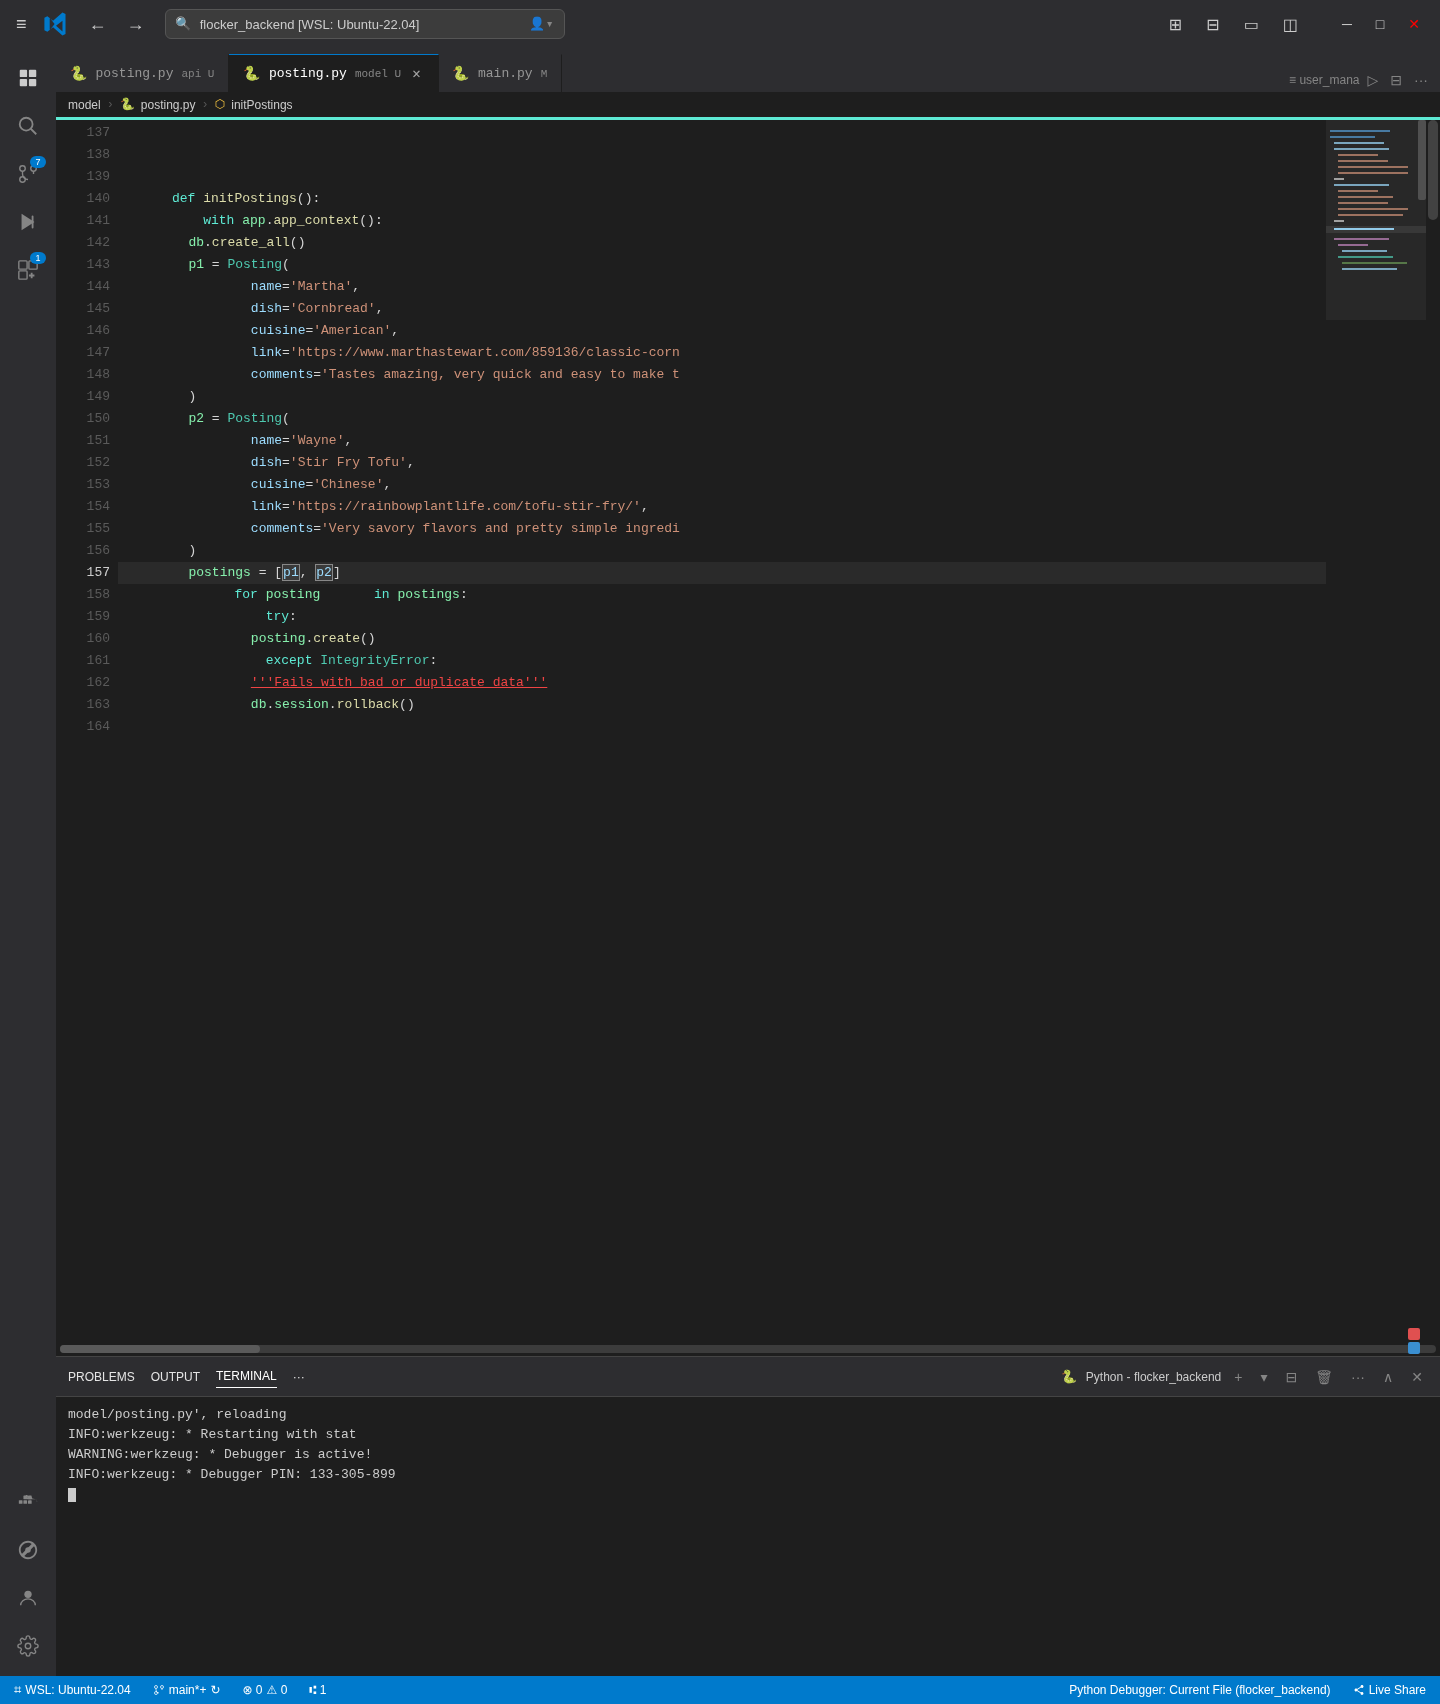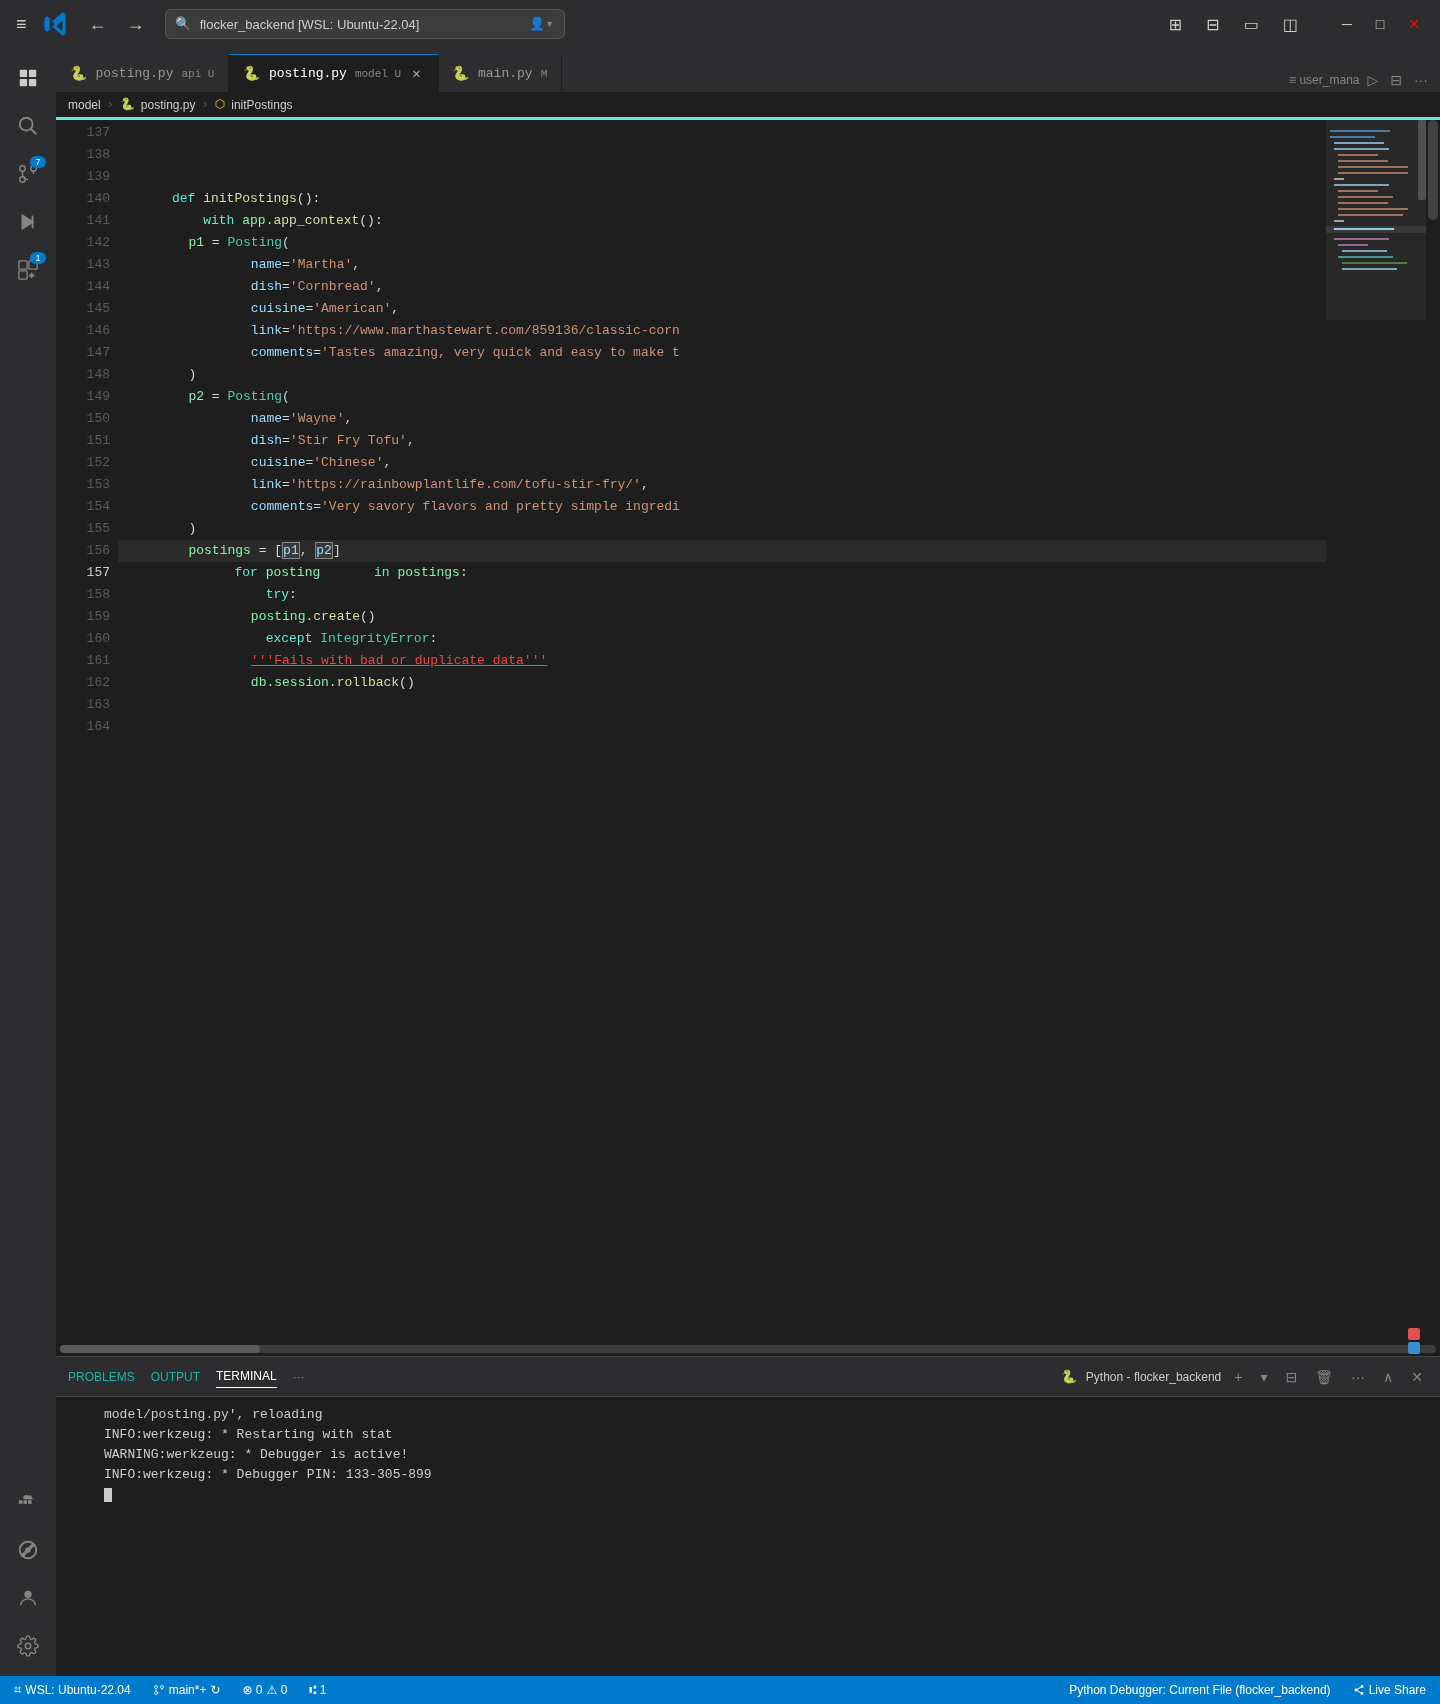--- a/index.html
+++ b/index.html
@@ -298,21 +298,21 @@
       background: #2d2d30;
       display: flex;
       align-items: center;
       padding: 0 12px;
       gap: 16px;
       border-bottom: 1px solid #444;
       flex-shrink: 0;
     }
     .panel-tab {
       font-size: 12px;
-      color: #14b8a6;
+      color: #e5e5e5;
       cursor: pointer;
       padding: 4px 0;
       font-family: sans-serif;
     }
     .panel-tab.active {
       color: #ffffff;
       border-bottom: 1px solid #ffffff;
     }
     .panel-tab-right {
       margin-left: auto;
@@ -332,21 +332,20 @@
     }
 
     
     .terminal-content {
       flex: 1;
       padding: 8px 12px;
       overflow: hidden;
       font-size: 13px;
       line-height: 20px;
       color: #cccccc;
-      margin-left: 36px;
     }
     .term-line { white-space: pre; }
     .term-cursor {
       display: inline-block;
       width: 8px;
       height: 14px;
       background: #cccccc;
       vertical-align: middle;
     }
 
@@ -551,20 +550,21 @@
         <div class="code-line">&nbsp;</div>
 
         <div class="code-line">&nbsp;</div>
 
         <div class="code-line">&nbsp;</div>
 
         <div class="code-line"><span class="kw">def</span> <span class="fn">initPostings</span><span class="plain">():</span></div>
 
         <div class="code-line">    <span class="kw">with</span> <span class="var">app</span><span class="plain">.</span><span class="fn">app_context</span><span class="plain">():</span></div>
 
+        <div class="code-line">        <span class="var">db</span><span class="plain">.</span><span class="fn">create_all</span><span class="plain">()</span></div>
 
         <div class="code-line">        <span class="var">p1</span> <span class="plain">=</span> <span class="cls">Posting</span><span class="plain">(</span></div>
 
         <div class="code-line">                <span class="param">name</span><span class="plain">=</span><span class="str">'Martha'</span><span class="plain">,</span></div>
 
         <div class="code-line">                <span class="param">dish</span><span class="plain">=</span><span class="str">'Cornbread'</span><span class="plain">,</span></div>
 
         <div class="code-line">                <span class="param">cuisine</span><span class="plain">=</span><span class="str">'American'</span><span class="plain">,</span></div>
 
         <div class="code-line">                <span class="param">link</span><span class="plain">=</span><span class="str">'https://www.marthastewart.com/859136/classic-corn</span></div>

